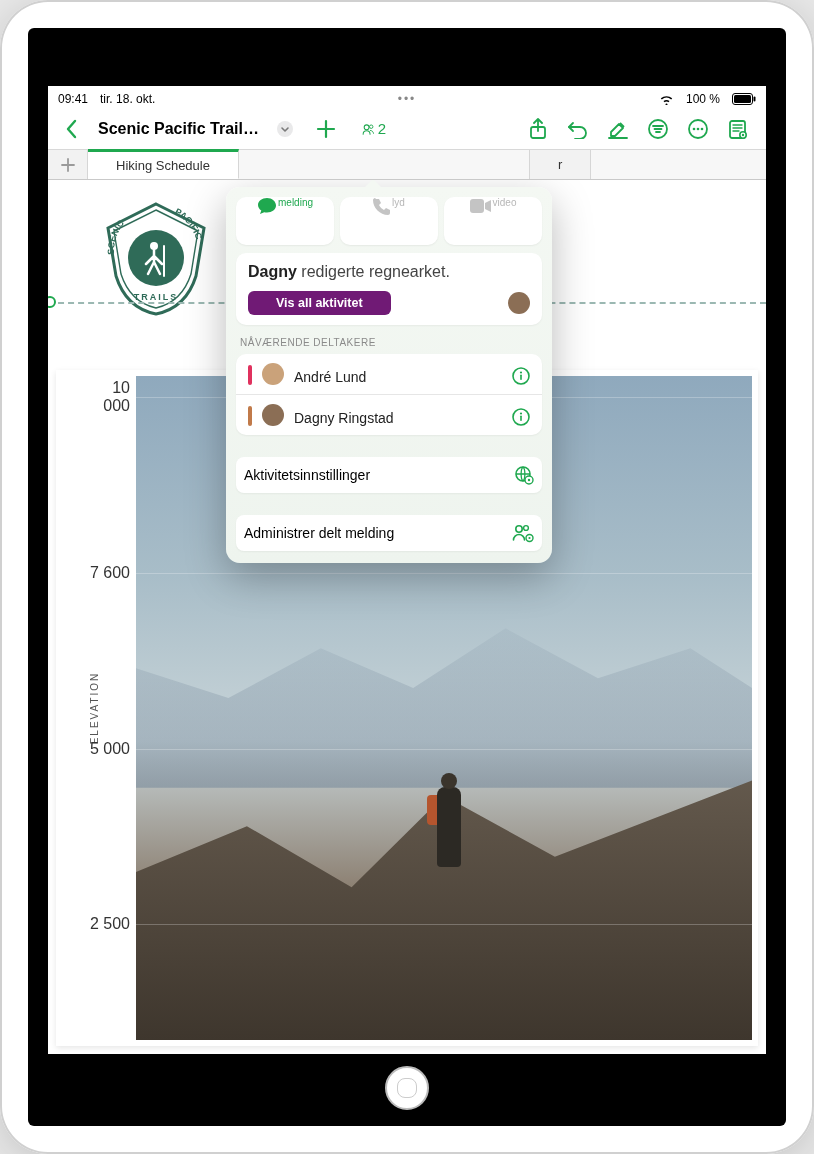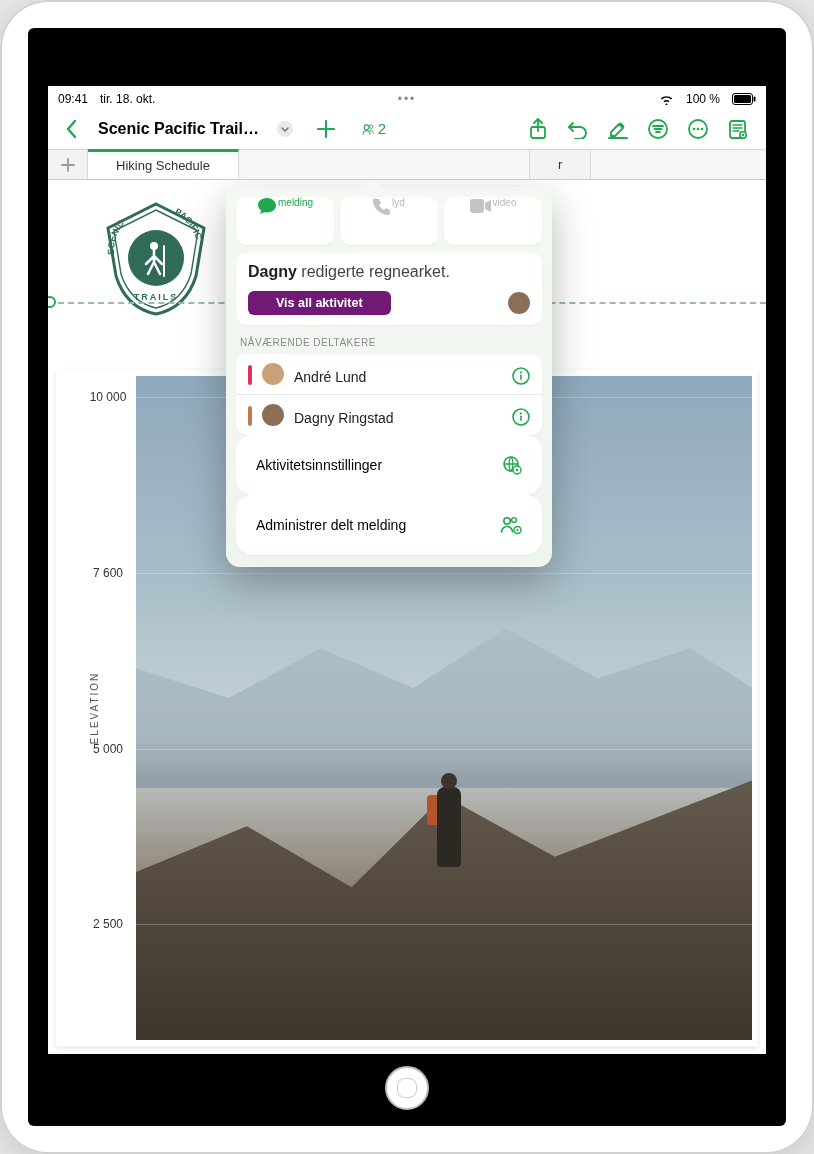--- a/index.html
+++ b/index.html
@@ -225,25 +225,25 @@
     transform: translateY(-50%) rotate(-90deg);
     transform-origin: center;
     font-size: 10px;
     letter-spacing: 2px;
     color: #555;
     font-weight:500;
   }
   .y-tick {
     position: absolute;
     left: 30px;
-    font-size: 12px;
+    font-size: 16px;
     color: #333;
     transform: translateY(-50%);
     width: 44px;
-    text-align: center;
+    text-align: right;
   }
   .gridline {
     position: absolute;
     left: 80px; right: 6px;
     border-top: 1px solid rgba(255,255,255,0.25);
   }
 
   
   .popover {
     position: absolute;
@@ -337,23 +337,23 @@
     gap: 10px;
     font-size: 14px;
     color: #222;
   }
   .pop-list-row:last-child { border-bottom: none; }
   .color-dot { width: 4px; height: 20px; border-radius: 2px; }
   .row-trailing { margin-left: auto; color: #1fa84f; display:flex; }
 
   .pop-action-row {
     background: #fff;
-    border-radius: 16px;
-    margin-top: 0;
-    padding: 20px;
+    border-radius: 8px;
+    margin-top: 22px;
+    padding: 8px;
     display: flex;
     align-items: center;
     justify-content: space-between;
     font-size: 14px;
     box-shadow: 0 1px 2px rgba(0,0,0,0.05);
   }
 </style>
 </head>
 <body>
 

